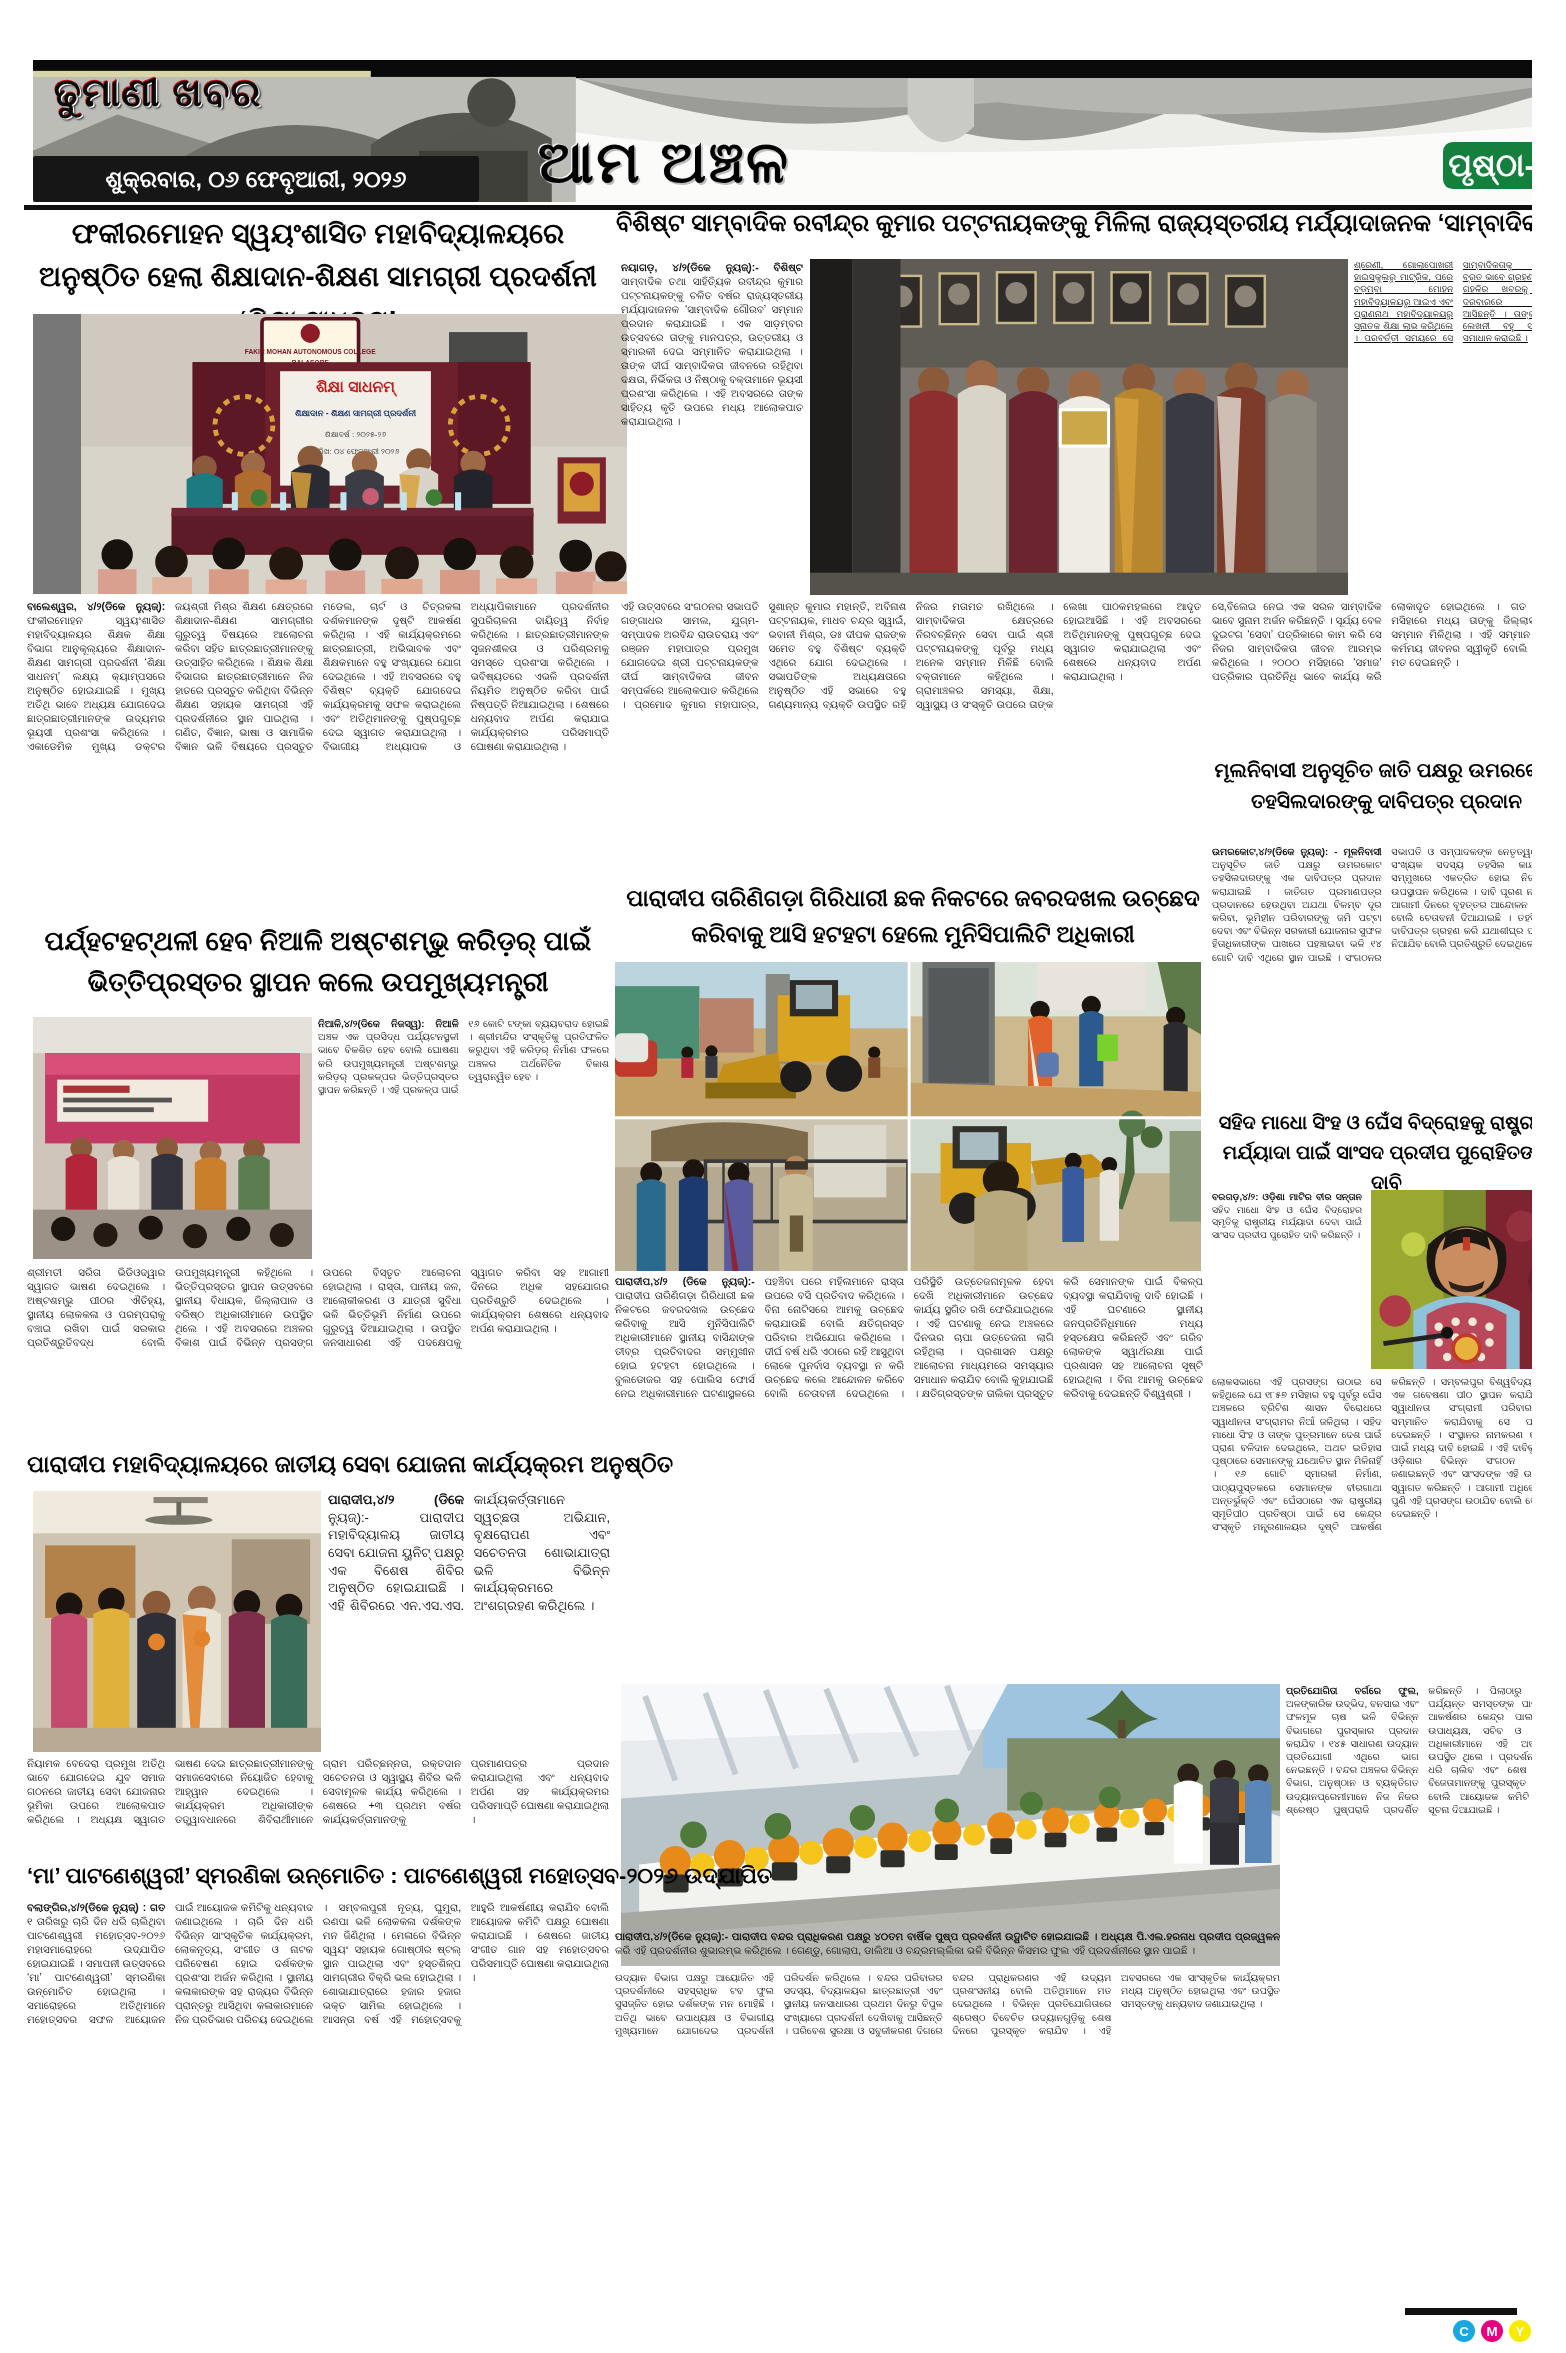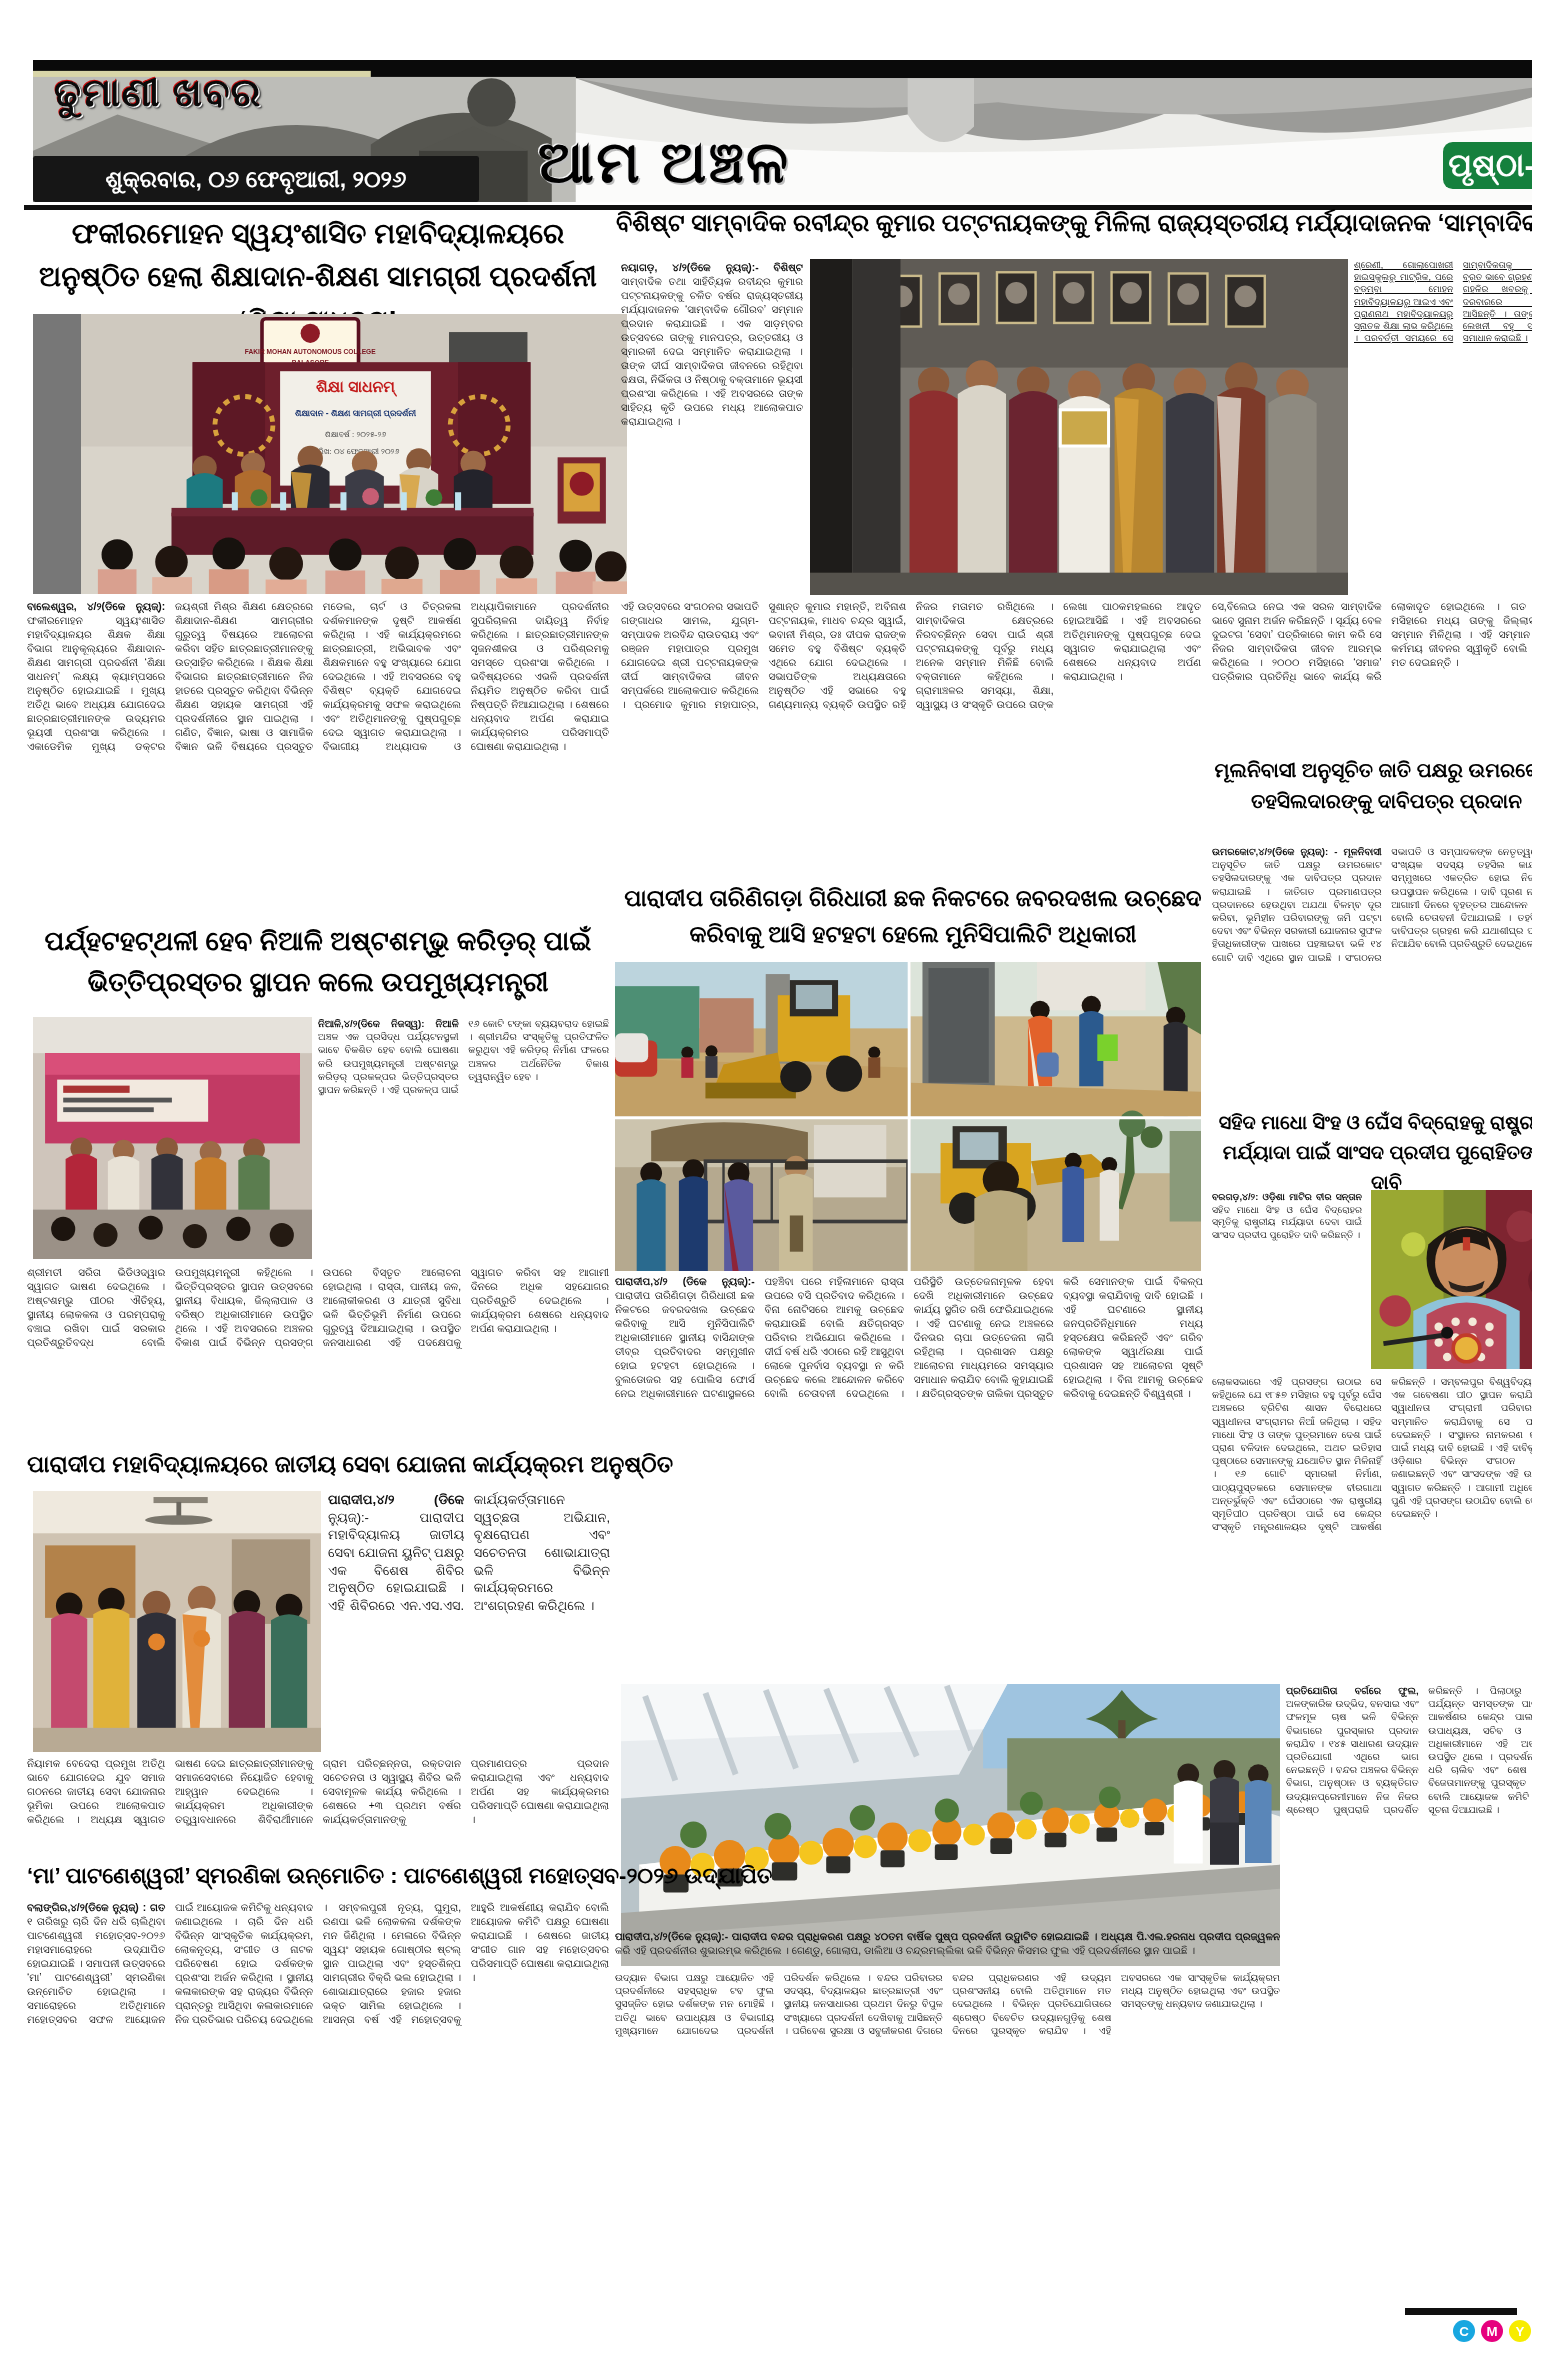--- a/index.html
+++ b/index.html
@@ -295,21 +295,21 @@
         <circle cx="340" cy="352" r="20" fill="#1c140e"></circle>
           <circle cx="412" cy="362" r="20" fill="#241a12"></circle>
       </g>
     </svg>
   </div>
 
   <div class="abs body-text cols-2 lead-bold" style="left:318px;top:1017px;width:291px;height:242px;font-size:9.7px;">ନିଆଳି,୪/୨(ଡିକେ ନିଜସ୍ୱ): ନିଆଳି ଅଞ୍ଚଳ ଏକ ପ୍ରସିଦ୍ଧ ପର୍ଯ୍ୟଟନସ୍ଥଳୀ ଭାବେ ବିକଶିତ ହେବ ବୋଲି ଘୋଷଣା କରି ଉପମୁଖ୍ୟମନ୍ତ୍ରୀ ଅଷ୍ଟଶମ୍ଭୁ କରିଡ଼ର୍ ପ୍ରକଳ୍ପର ଭିତ୍ତିପ୍ରସ୍ତର ସ୍ଥାପନ କରିଛନ୍ତି । ଏହି ପ୍ରକଳ୍ପ ପାଇଁ ୧୬ କୋଟି ଟଙ୍କା ବ୍ୟୟବରାଦ ହୋଇଛି । ଶ୍ରୀମନ୍ଦିର ସଂସ୍କୃତିକୁ ପ୍ରତିଫଳିତ କରୁଥିବା ଏହି କରିଡ଼ର୍ ନିର୍ମାଣ ଫଳରେ ଅଞ୍ଚଳର ଅର୍ଥନୈତିକ ବିକାଶ ତ୍ୱରାନ୍ୱିତ ହେବ ।</div>
 
   <div class="abs body-text cols-4" style="left:27px;top:1266px;width:582px;height:177px;">ଶ୍ରୀମତୀ ସରିତା ଭିଡିଓଦ୍ୱାର ସ୍ୱାଗତ ଭାଷଣ ଦେଇଥିଲେ । ଅଷ୍ଟଶମ୍ଭୁ ପୀଠର ଐତିହ୍ୟ, ସ୍ଥାନୀୟ ଲୋକକଳା ଓ ପରମ୍ପରାକୁ ବଞ୍ଚାଇ ରଖିବା ପାଇଁ ସରକାର ପ୍ରତିଶ୍ରୁତିବଦ୍ଧ ବୋଲି ଉପମୁଖ୍ୟମନ୍ତ୍ରୀ କହିଥିଲେ । ଭିତ୍ତିପ୍ରସ୍ତର ସ୍ଥାପନ ଉତ୍ସବରେ ସ୍ଥାନୀୟ ବିଧାୟକ, ଜିଲ୍ଲାପାଳ ଓ ବରିଷ୍ଠ ଅଧିକାରୀମାନେ ଉପସ୍ଥିତ ଥିଲେ । ଏହି ଅବସରରେ ଅଞ୍ଚଳର ବିକାଶ ପାଇଁ ବିଭିନ୍ନ ପ୍ରସଙ୍ଗ ଉପରେ ବିସ୍ତୃତ ଆଲୋଚନା ହୋଇଥିଲା । ରାସ୍ତା, ପାନୀୟ ଜଳ, ଆଲୋକୀକରଣ ଓ ଯାତ୍ରୀ ସୁବିଧା ଭଳି ଭିତ୍ତିଭୂମି ନିର୍ମାଣ ଉପରେ ଗୁରୁତ୍ୱ ଦିଆଯାଇଥିଲା । ଉପସ୍ଥିତ ଜନସାଧାରଣ ଏହି ପଦକ୍ଷେପକୁ ସ୍ୱାଗତ କରିବା ସହ ଆଗାମୀ ଦିନରେ ଅଧିକ ସହଯୋଗର ପ୍ରତିଶ୍ରୁତି ଦେଇଥିଲେ । କାର୍ଯ୍ୟକ୍ରମ ଶେଷରେ ଧନ୍ୟବାଦ ଅର୍ପଣ କରାଯାଇଥିଲା ।</div>
 
-  <div class="abs headline" style="left:615px;top:881px;width:596px;height:78px;font-size:23px;">ପାରାଦୀପ ତାରିଣିଗଡ଼ା ଗିରିଧାରୀ ଛକ ନିକଟରେ ଜବରଦଖଲ ଉଚ୍ଛେଦ କରିବାକୁ ଆସି ହଟହଟା ହେଲେ ମୁନିସିପାଲିଟି ଅଧିକାରୀ</div>
+  <div class="abs headline" style="left:615px;top:881px;width:596px;height:78px;font-size:23px;font-family:Liberation Serif, serif;">ପାରାଦୀପ ତାରିଣିଗଡ଼ା ଗିରିଧାରୀ ଛକ ନିକଟରେ ଜବରଦଖଲ ଉଚ୍ଛେଦ କରିବାକୁ ଆସି ହଟହଟା ହେଲେ ମୁନିସିପାଲିଟି ଅଧିକାରୀ</div>
 
   <div class="abs photo" style="left:615px;top:962px;width:586px;height:309px;">
     <svg viewBox="0 0 972 512" preserveAspectRatio="none">
 
       <g>
         <rect x="0" y="0" width="486" height="256" fill="#c8ab74"></rect>
         <rect x="0" y="0" width="486" height="110" fill="#bcd4dd"></rect>
         <rect x="0" y="40" width="140" height="120" fill="#4d8f74"></rect>
         <rect x="140" y="60" width="90" height="90" fill="#b8836a"></rect>
         <rect x="250" y="20" width="40" height="150" fill="#8a8a84"></rect>

